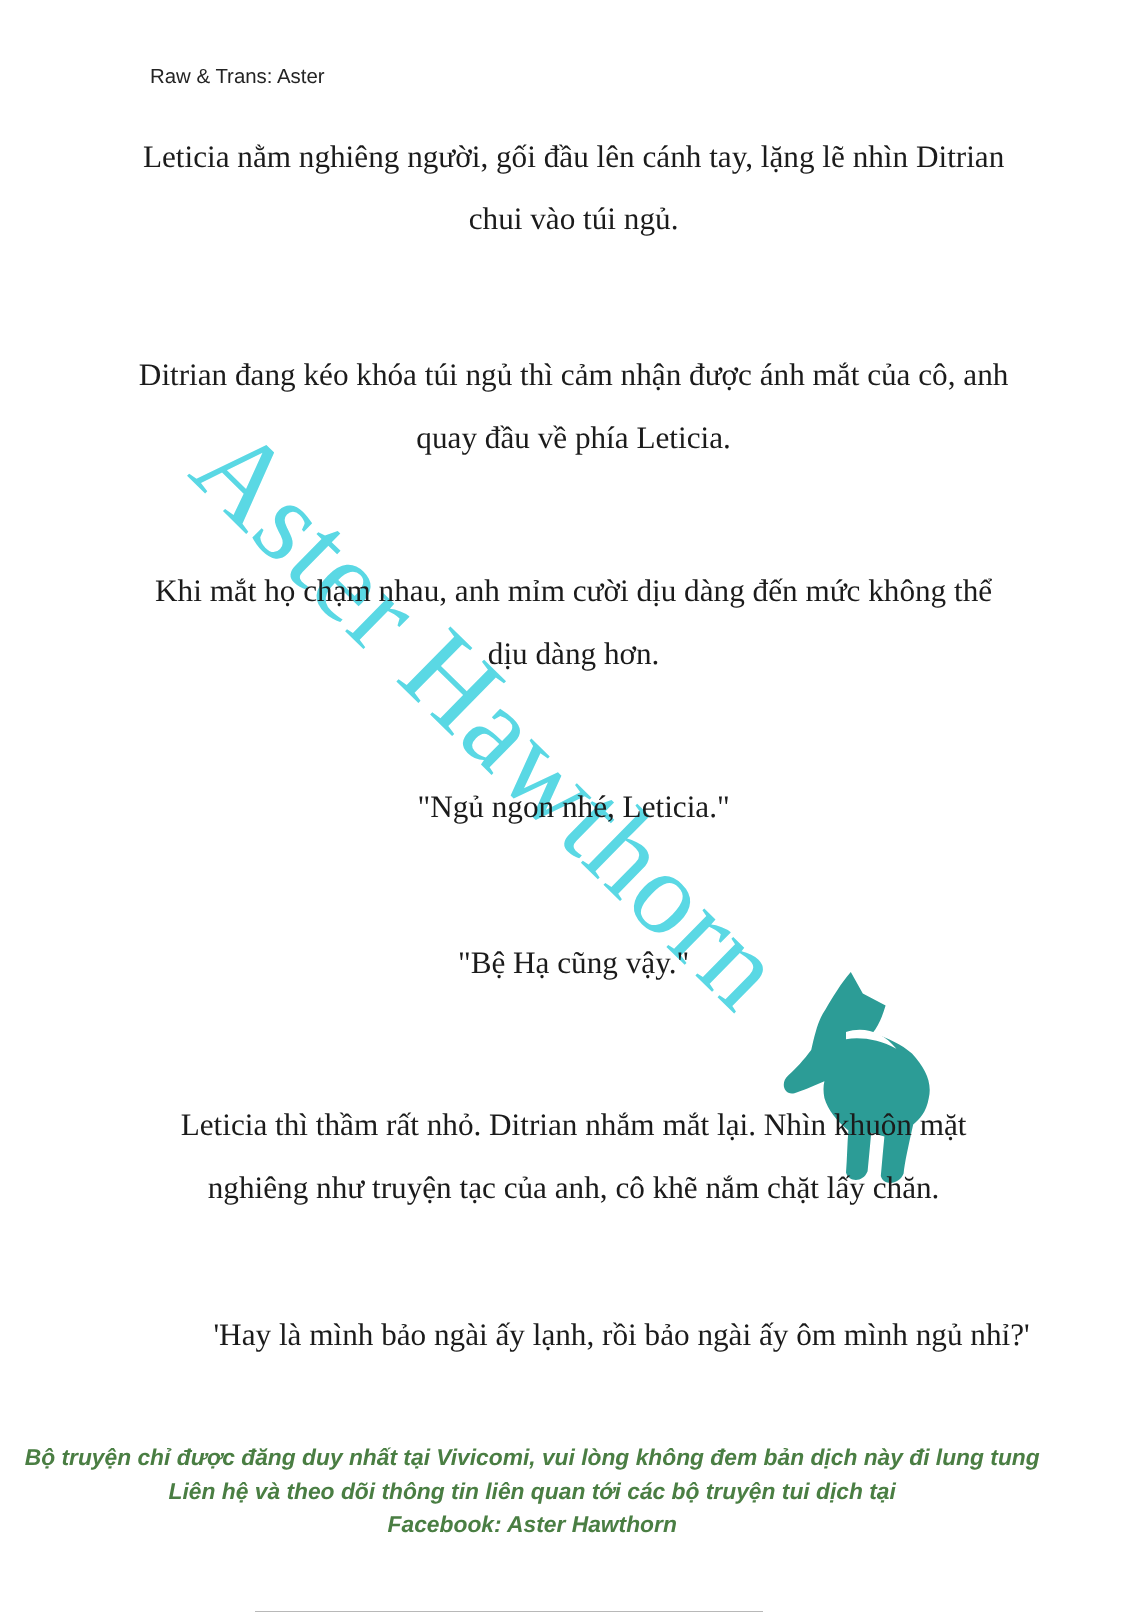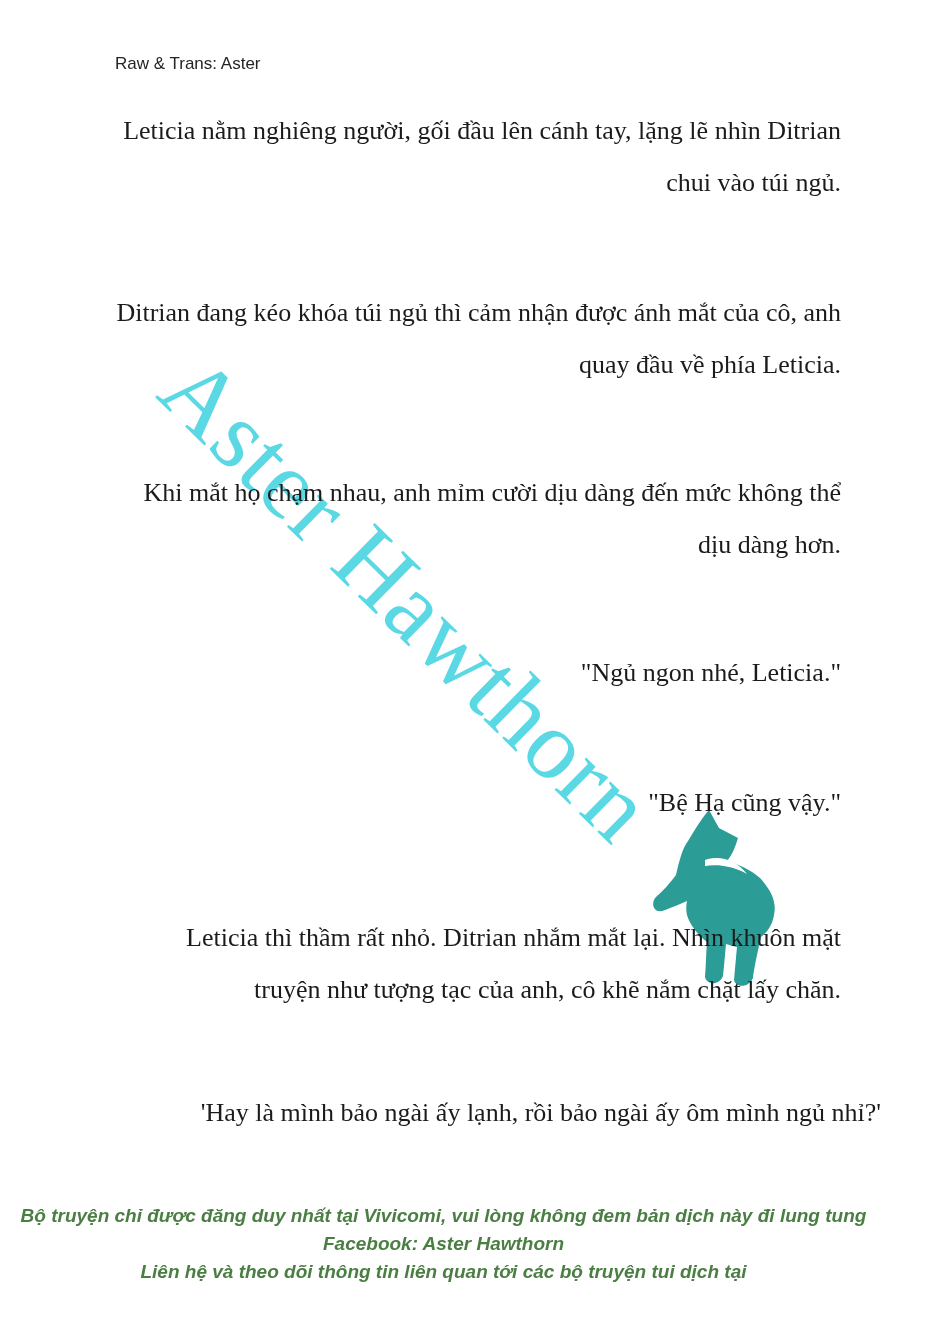--- a/index.html
+++ b/index.html
@@ -35,36 +35,36 @@
     letter-spacing:1px;
   }
   .cat-wrap{
     position:absolute;
     left:650px;top:798px;
     width:135px;height:195px;
     z-index:1;
   }
   .credit{
     position:absolute;
-    left:115px;top:52px;
+    left:125px;top:52px;
     font-family:"Liberation Sans","DejaVu Sans",sans-serif;
     font-size:17px;
     line-height:24px;
     color:#242424;
     z-index:2;
   }
   .para{
     position:absolute;
     left:115px;
     width:726px;
     margin:0;
     font-size:26px;
     line-height:52px;
     z-index:2;
-    text-align:right;
+    text-align:center;
   }
   .p1{top:105px;}
   .p2{top:287px;}
   .p3{top:467px;}
   .p4{top:647px;}
   .p5{top:777px;}
   .p6{top:912px;}
   .p7{top:1087px;margin-left:40px;}
   .footer{
     position:absolute;
@@ -129,23 +129,23 @@
     </svg>
   </div>
 
   <div class="credit">Raw &amp; Trans: Aster</div>
 
   <p class="para p1">Leticia nằm nghiêng người, gối đầu lên cánh tay, lặng lẽ nhìn Ditrian chui vào túi ngủ.</p>
   <p class="para p3">Khi mắt họ chạm nhau, anh mỉm cười dịu dàng đến mức không thể dịu dàng hơn.</p>
   <p class="para p2">Ditrian đang kéo khóa túi ngủ thì cảm nhận được ánh mắt của cô, anh quay đầu về phía Leticia.</p>
   <p class="para p4">"Ngủ ngon nhé, Leticia."</p>
   <p class="para p5">"Bệ Hạ cũng vậy."</p>
-  <p class="para p6">Leticia thì thầm rất nhỏ. Ditrian nhắm mắt lại. Nhìn khuôn mặt truyện như tượng tạc của anh, cô khẽ nắm chặt lấy chăn.</p>
+  <p class="para p6">Leticia thì thầm rất nhỏ. Ditrian nhắm mắt lại. Nhìn khuôn mặt nghiêng như truyện tạc của anh, cô khẽ nắm chặt lấy chăn.</p>
   <p class="para p7">'Hay là mình bảo ngài ấy lạnh, rồi bảo ngài ấy ôm mình ngủ nhỉ?'</p>
 
   <div class="footer">
     <div>Bộ truyện chỉ được đăng duy nhất tại Vivicomi, vui lòng không đem bản dịch này đi lung tung</div>
+    <div>Liên hệ và theo dõi thông tin liên quan tới các bộ truyện tui dịch tại</div>
     <div>Facebook: Aster Hawthorn</div>
-    <div>Liên hệ và theo dõi thông tin liên quan tới các bộ truyện tui dịch tại</div>
   </div>
 
 
 </div>
 
 </body></html>

